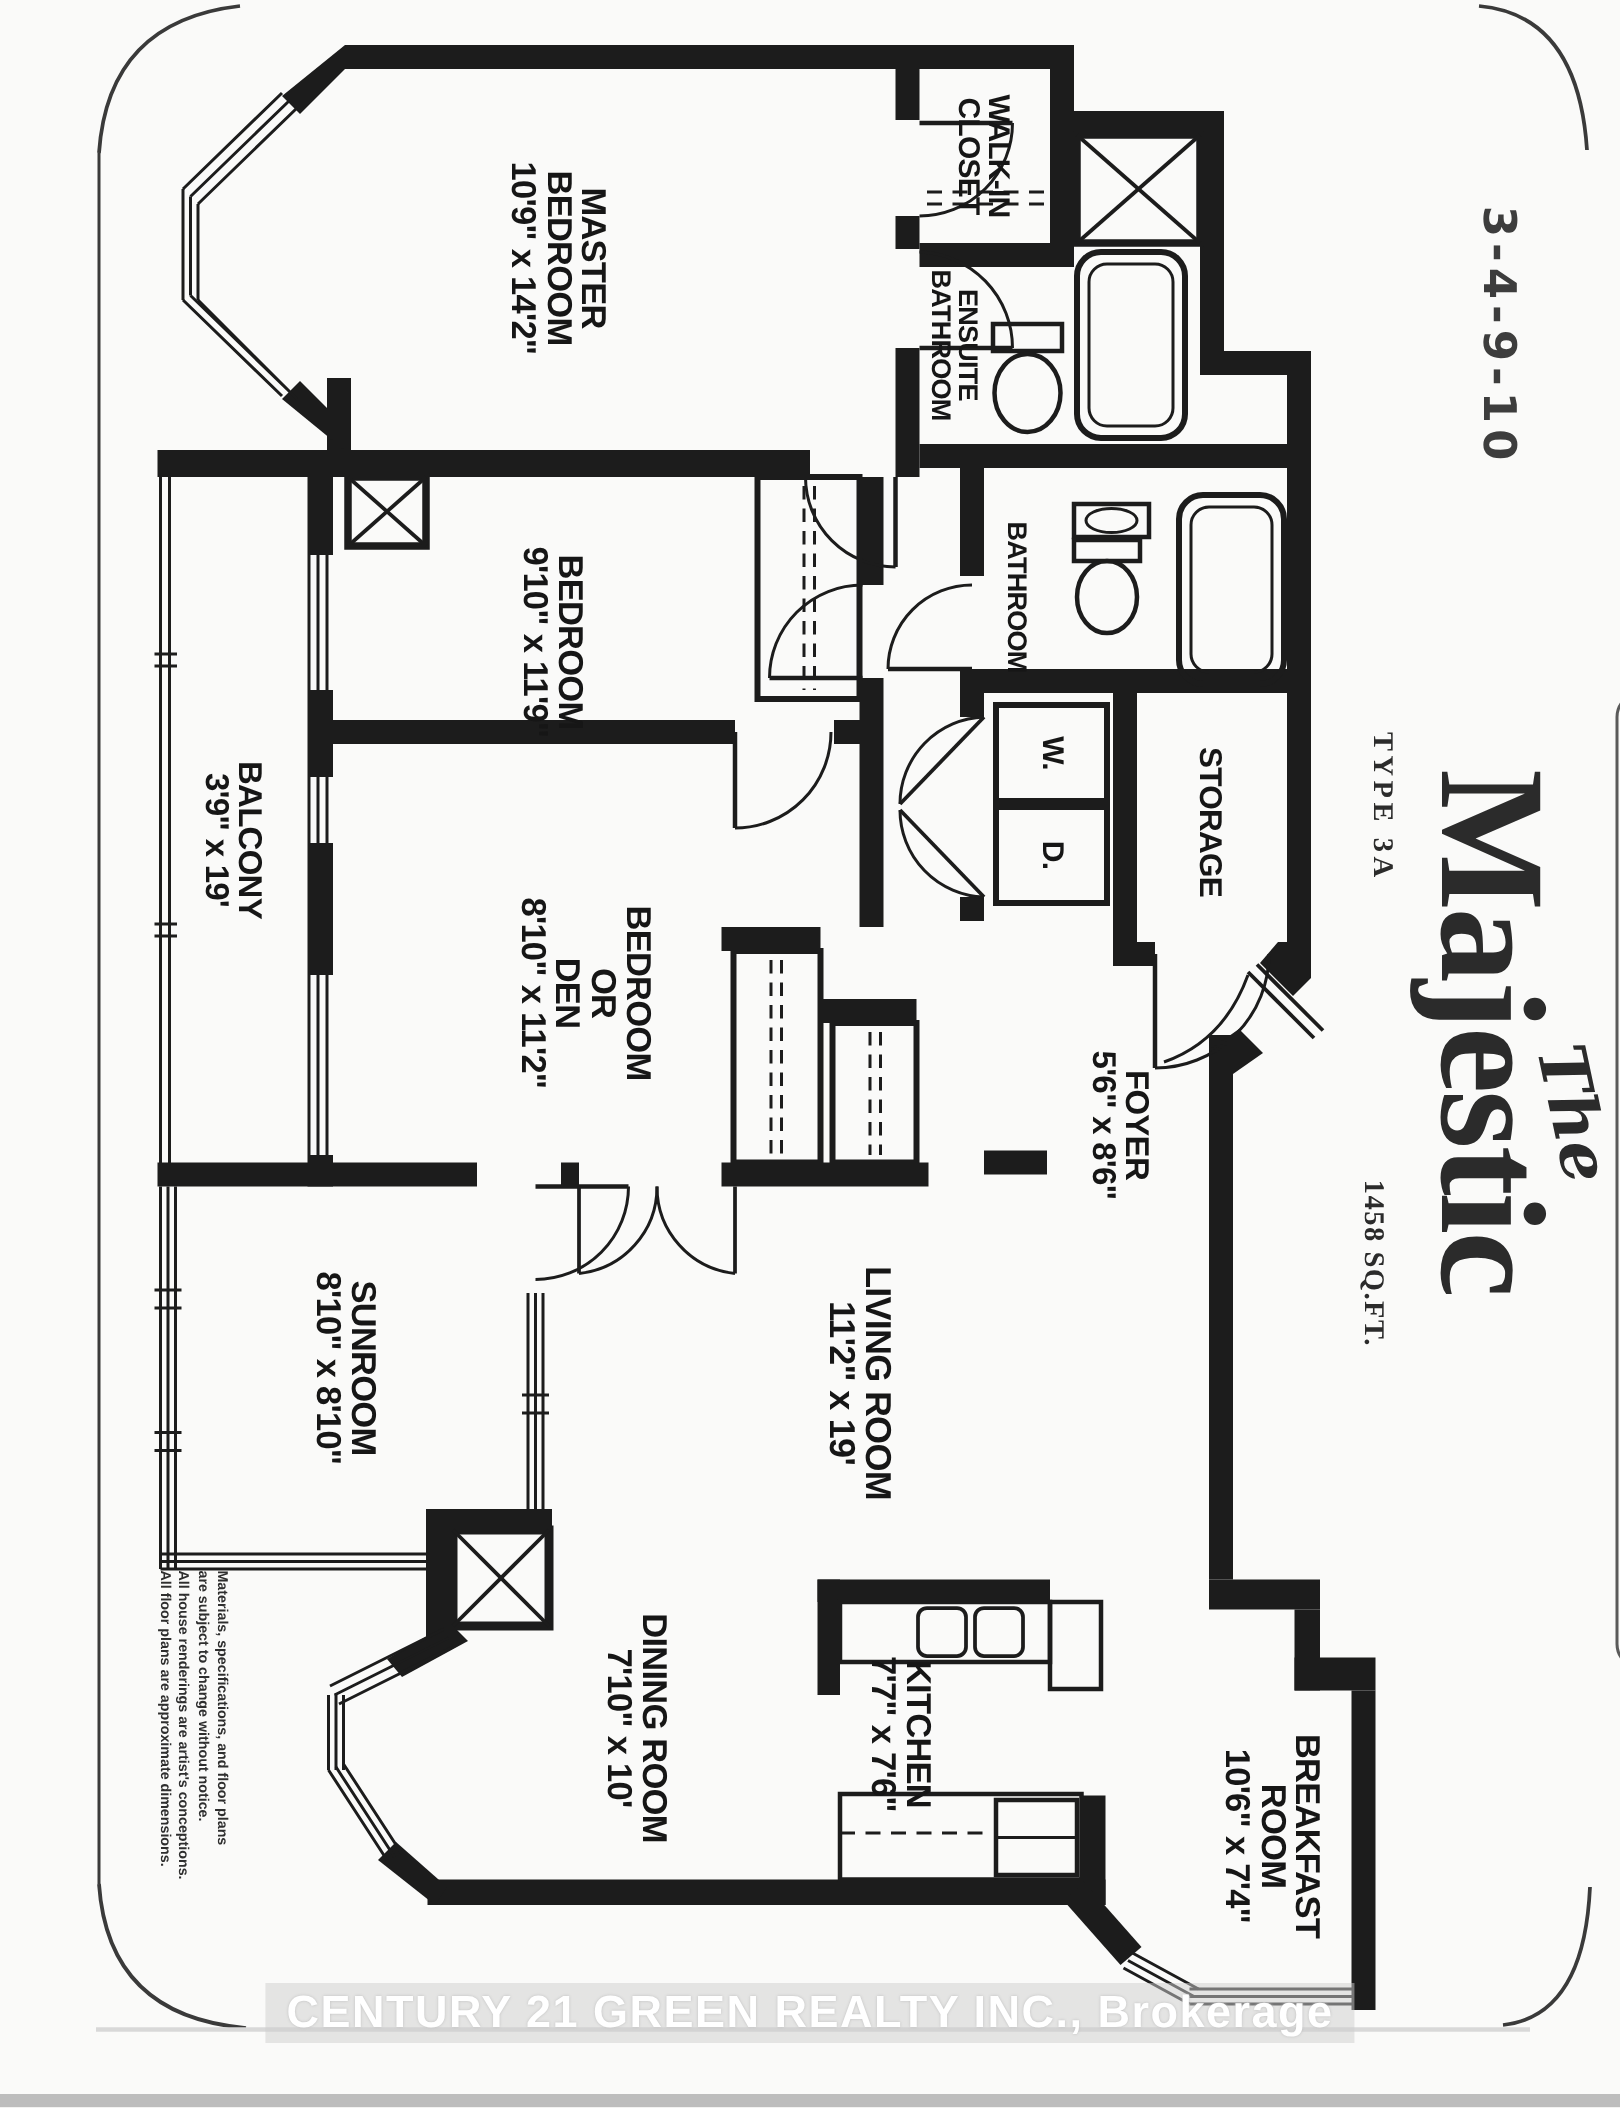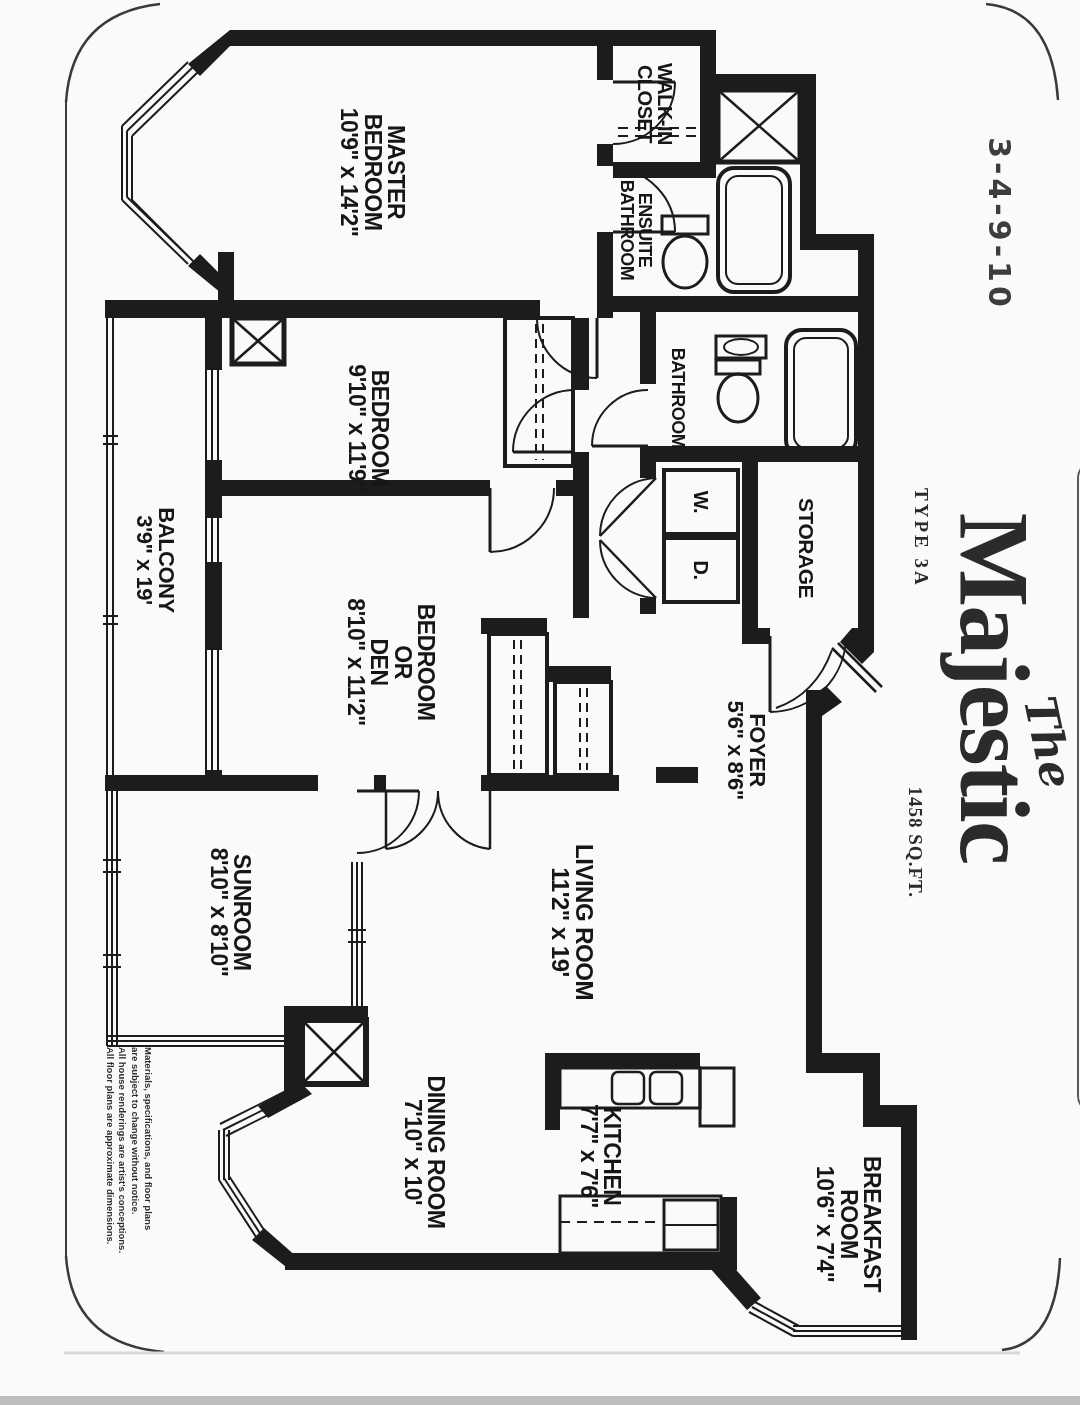--- a/index.html
+++ b/index.html
@@ -332,14 +332,15 @@
 
   <div class="handnote" style="left:999px;top:224px;">3-4-9-10</div>
 
   <div class="disclaimer" style="left:128px;top:1172px;">
     <div>Materials, specifications, and floor plans</div>
     <div>are subject to change without notice.</div>
     <div>All house renderings are artist's conceptions.</div>
     <div>All floor plans are approximate dimensions.</div>
   </div>
 
+  <div class="watermark">CENTURY 21 GREEN REALTY INC., Brokerage</div>
 
 </div>
 
 </body></html>

